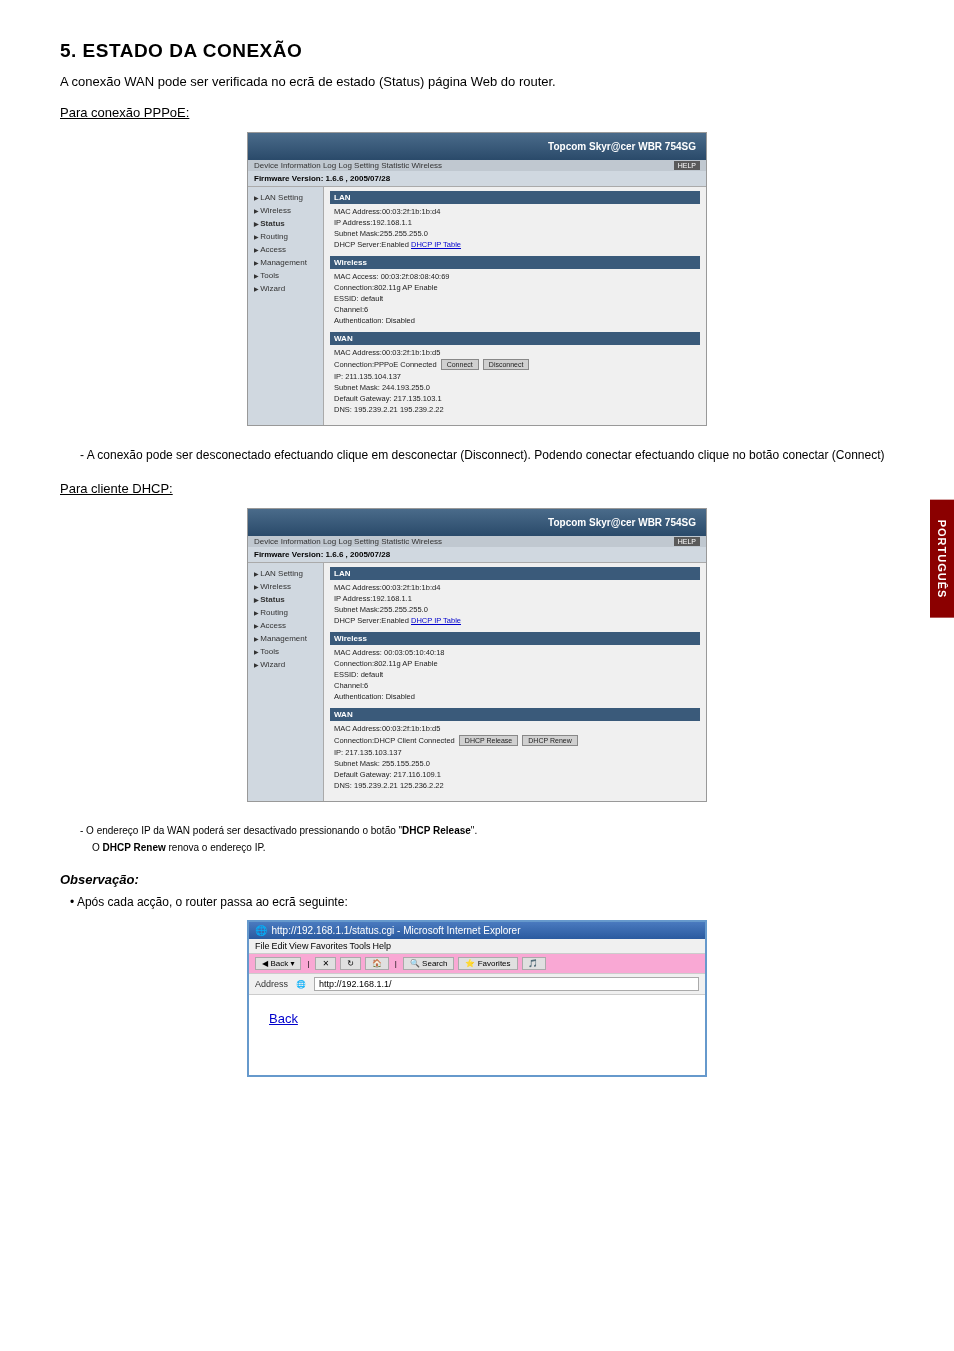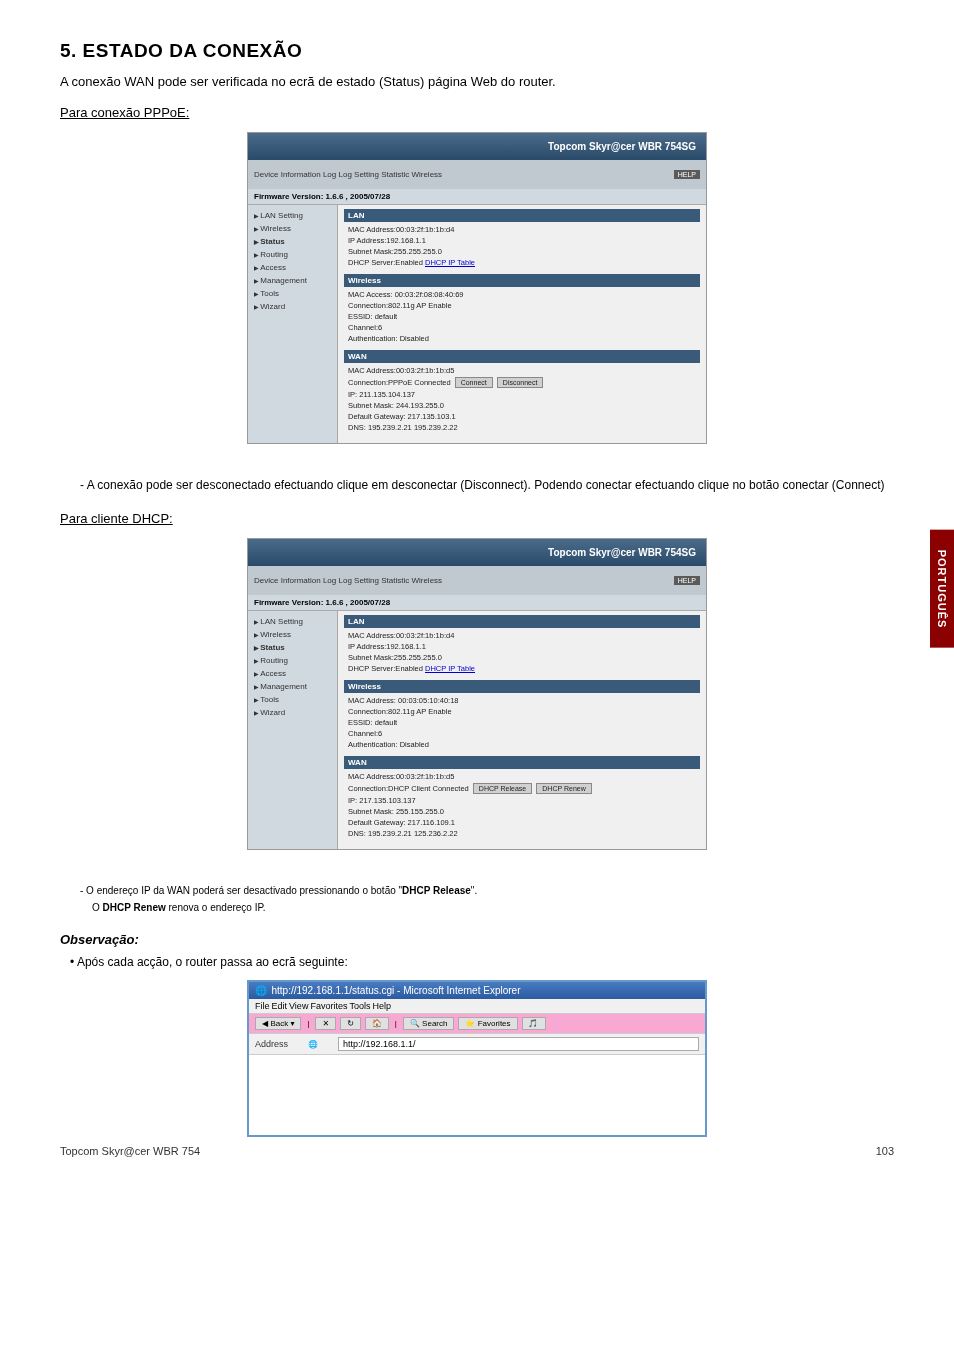--- a/index.html
+++ b/index.html
@@ -28,35 +28,35 @@
     }
     .section-heading {
       font-size: 13px;
       text-decoration: underline;
       margin-bottom: 12px;
     }
     .router-screenshot {
       border: 1px solid #999;
       background: #f0abfc;
       width: 460px;
-      margin: 0 auto 32px auto;
+      margin: 0 auto 20px auto;
       font-size: 9px;
       color: #000;
     }
     .router-header {
       background: linear-gradient(to bottom, #4a6b8a, #2a4a6a);
       padding: 8px 10px;
       text-align: right;
       color: #fff;
       font-size: 10px;
       font-weight: bold;
     }
     .router-nav {
       background: #c0c8d0;
-      padding: 10px 6px;
+      padding: 1px 6px;
       font-size: 8px;
       display: flex;
       justify-content: space-between;
       align-items: center;
     }
     .router-nav-links {
       font-size: 8px;
       color: #333;
     }
     .router-help-btn {
@@ -69,21 +69,21 @@
       background: #d0d8e0;
       padding: 3px 6px;
       font-size: 8px;
       font-weight: bold;
       border-bottom: 1px solid #aaa;
     }
     .router-body {
       display: flex;
     }
     .router-sidebar {
-      width: 90px;
+      width: 76px;
       background: #d0d8e0;
       padding: 4px 0;
       border-right: 1px solid #aaa;
     }
     .router-sidebar-item {
       padding: 2px 6px;
       font-size: 8px;
       color: #333;
       cursor: pointer;
     }
@@ -185,21 +185,21 @@
       font-size: 8px;
       cursor: pointer;
     }
     .ie-addressbar {
       background: #f0f0f0;
       border-bottom: 1px solid #ccc;
       padding: 3px 6px;
       font-size: 9px;
       display: flex;
       align-items: center;
-      gap: 20px;
+      gap: 8px;
     }
     .ie-addressbar-label {
       font-size: 9px;
       color: #333;
     }
     .ie-addressbar-input {
       flex: 1;
       background: #fff;
       border: 1px solid #aaa;
       padding: 1px 4px;
@@ -408,23 +408,20 @@
       <span class="ie-toolbar-btn">🔍 Search</span>
       <span class="ie-toolbar-btn">⭐ Favorites</span>
       <span class="ie-toolbar-btn">🎵</span>
     </div>
     <div class="ie-addressbar">
       <span class="ie-addressbar-label">Address</span>
       <span style="font-size:8px;">🌐</span>
       <input class="ie-addressbar-input" type="text" value="http://192.168.1.1/" style="">
     </div>
     <div class="ie-content">
+      <div class="ie-back-link">Back</div>
     </div>
   </div>
 
-  <div class="page-footer">
-    <span>Topcom Skyr@cer WBR 754</span>
-    <span>103</span>
-  </div>
 
   <div class="sidebar-tab">PORTUGUÊS</div>
 
 </div>
 
 </body></html>

